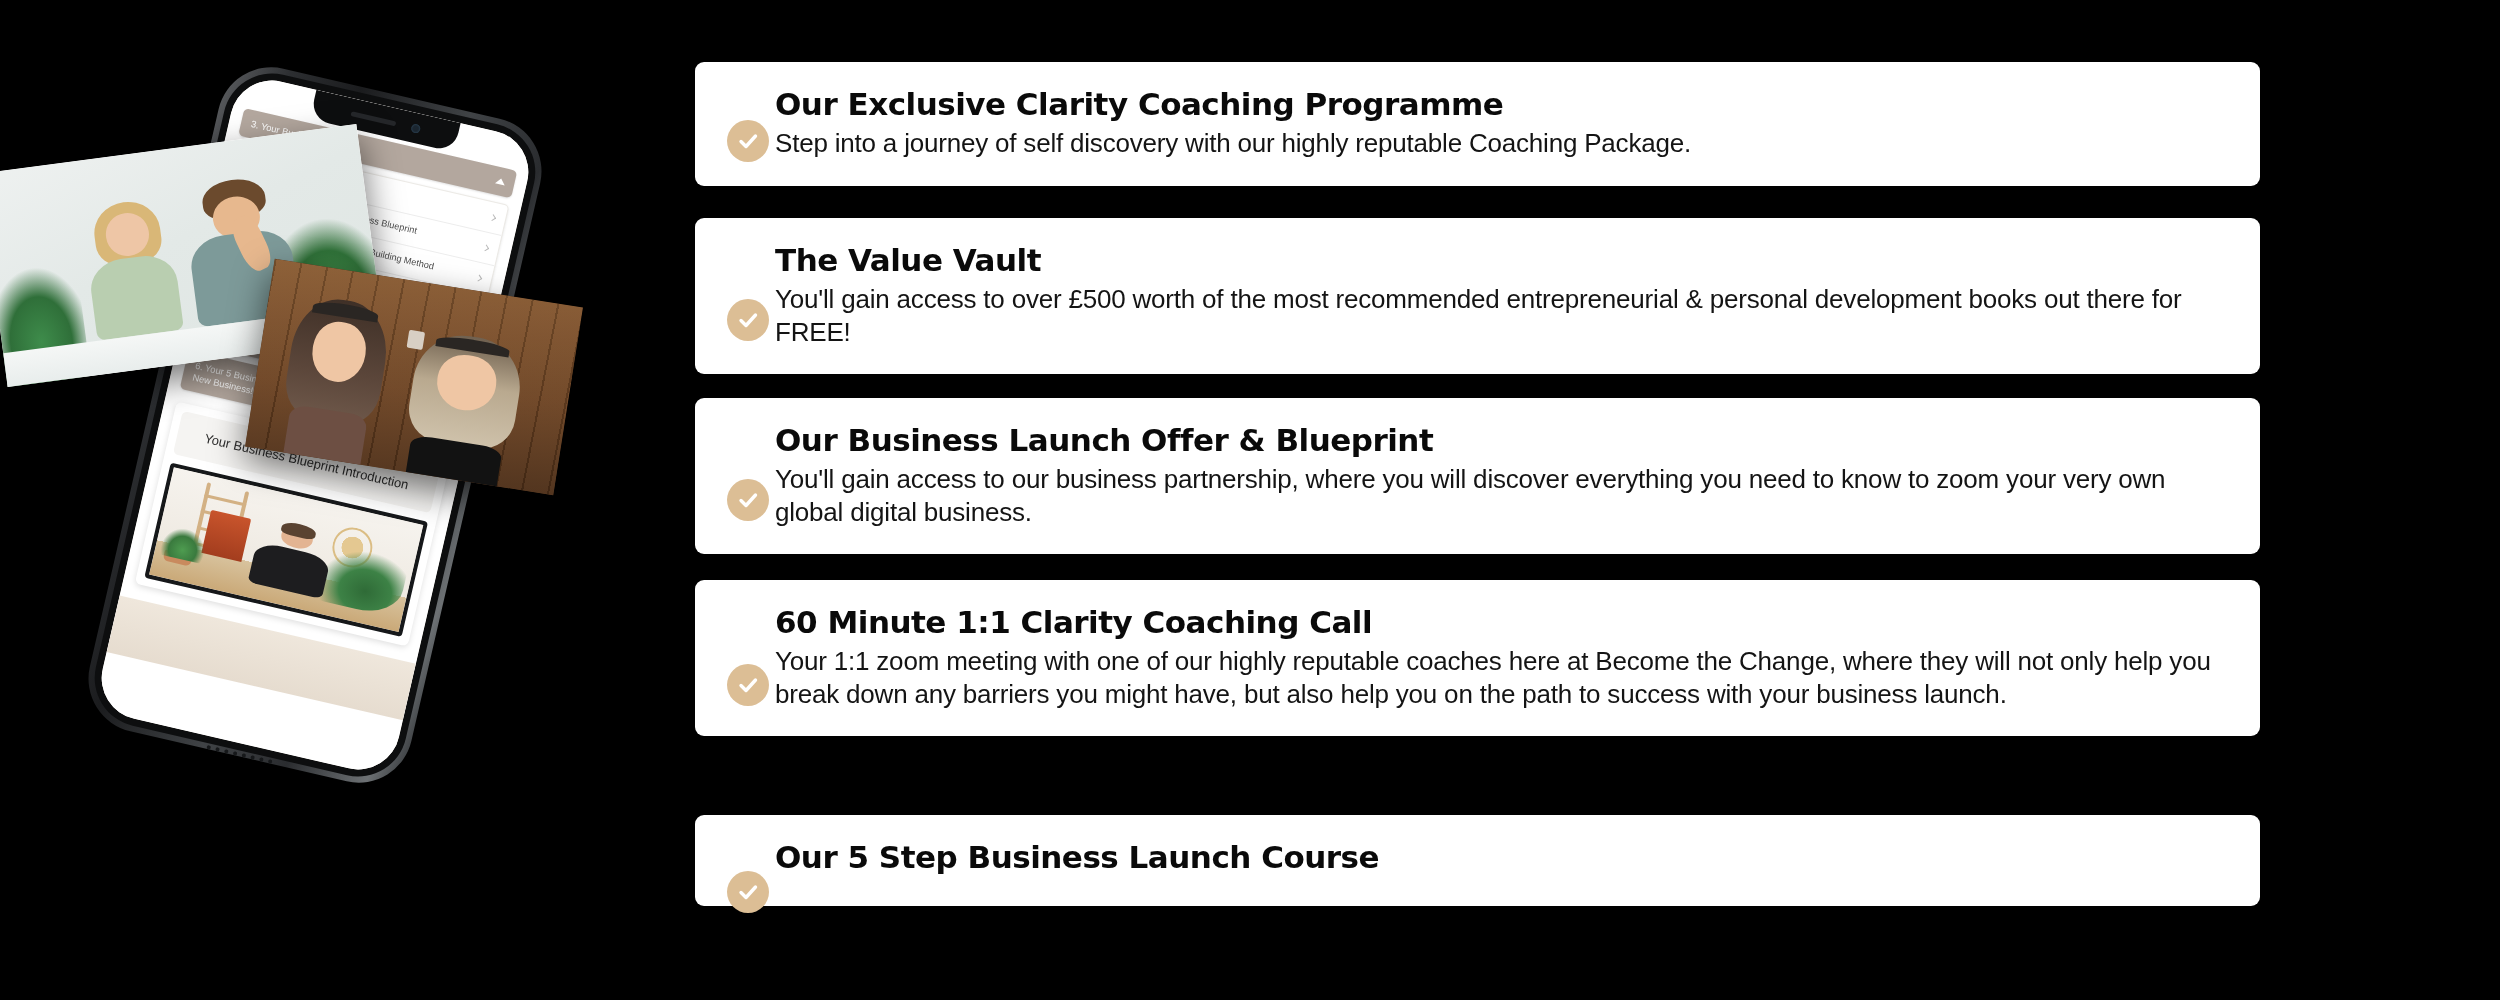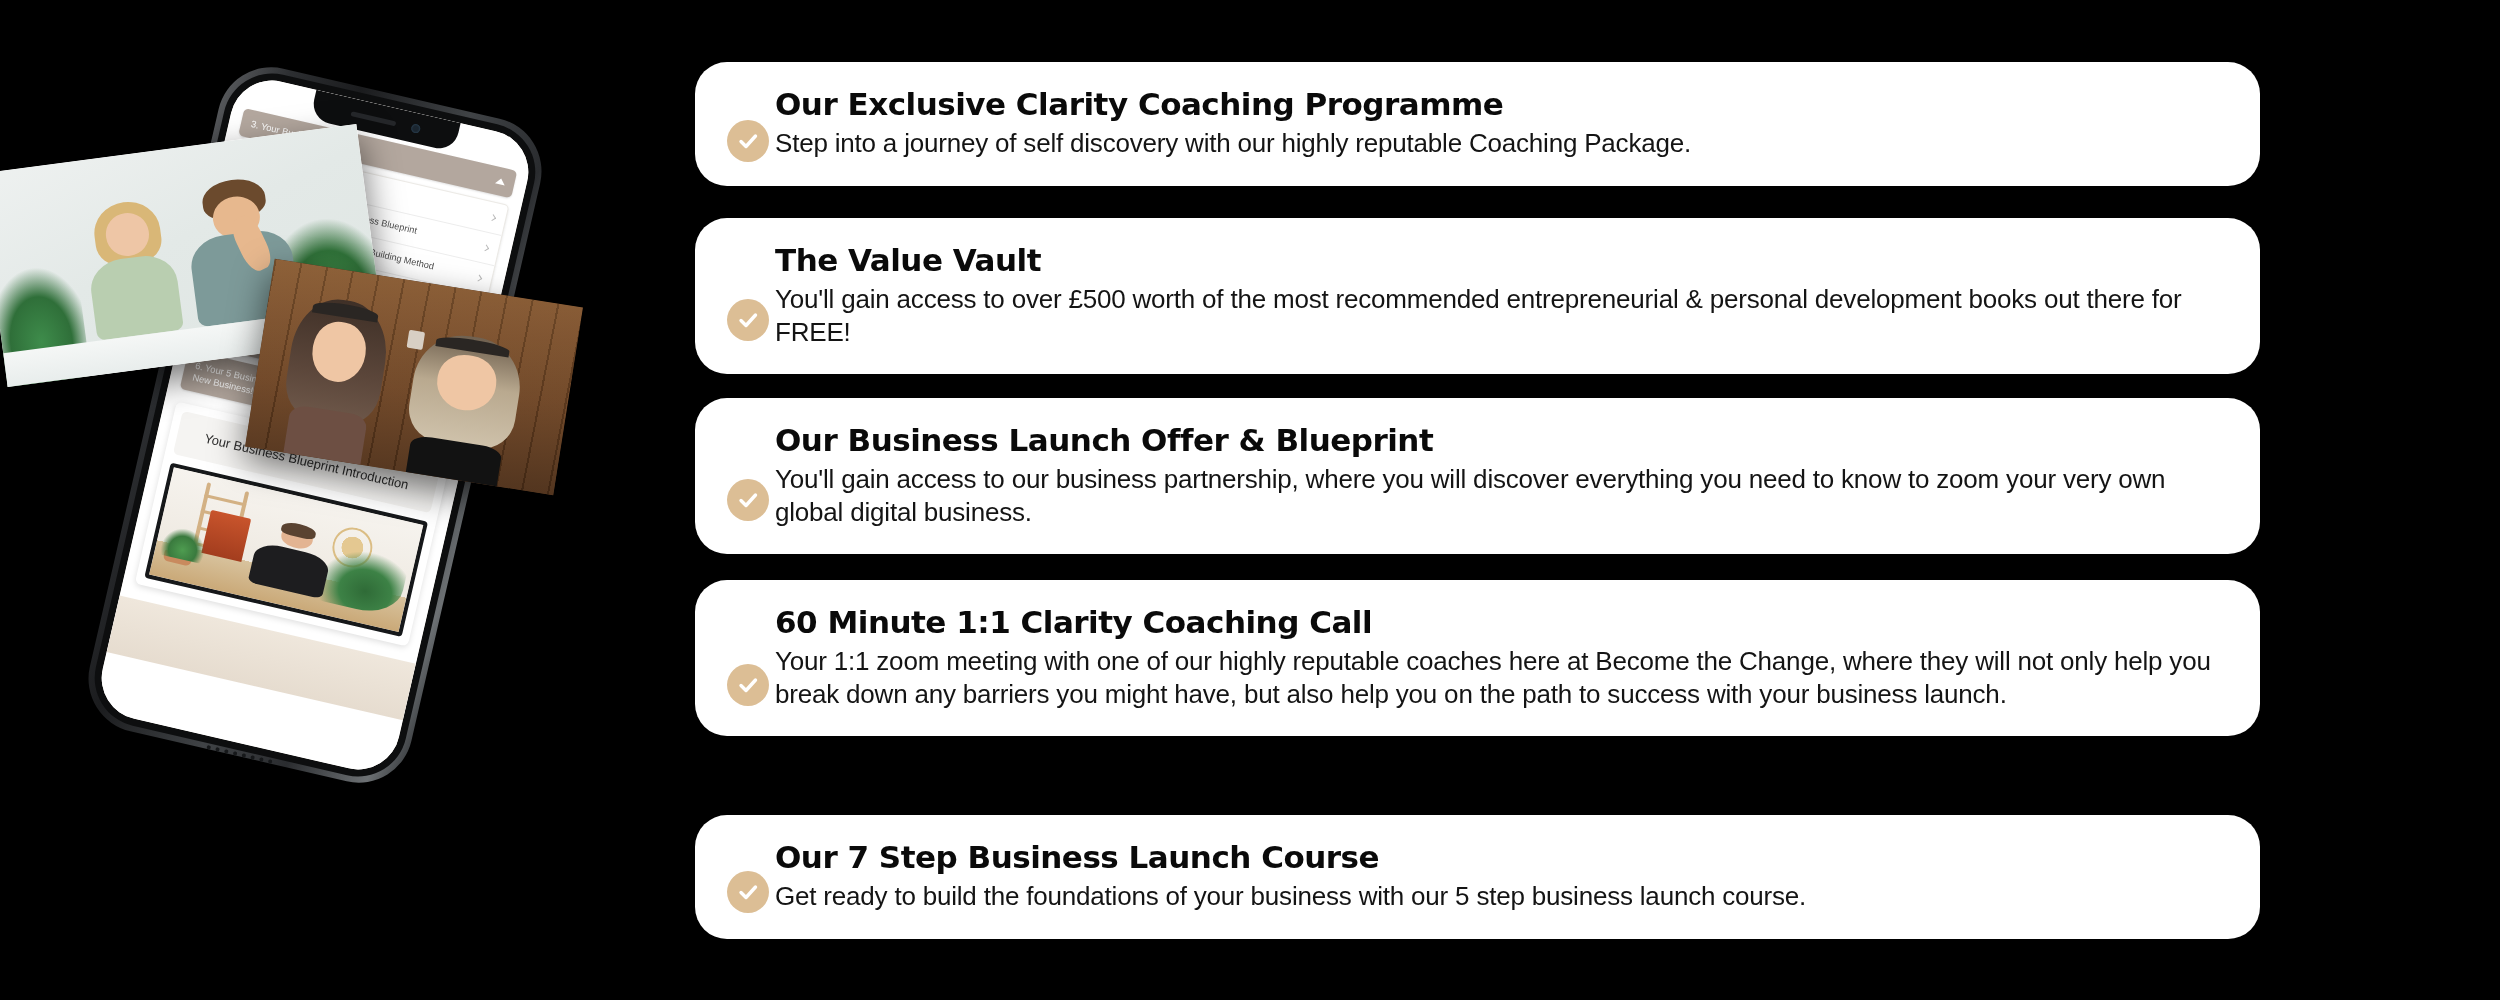--- a/index.html
+++ b/index.html
@@ -284,21 +284,21 @@
     left: 695px;
     top: 0;
     width: 1565px;
     height: 1000px;
   }
   .card {
     position: absolute;
     left: 0;
     width: 1565px;
     background: #ffffff;
-    border-radius: 32px;
+    border-radius: 9px;
     box-shadow: 0 10px 34px rgba(0,0,0,.34);
     display: flex;
     align-items: flex-start;
     padding: 0;
   }
   .card-inner {
     position: relative;
     width: 100%;
     padding: 25px 46px 26px 80px;
   }
@@ -539,19 +539,18 @@
       </div>
     </div>
 
     <div class="card" id="card-5">
       <div class="card-inner">
         <span class="check-icon">
           <svg width="24" height="24" viewBox="0 0 24 24" aria-hidden="true">
             <path d="M5 12.5 L10 17.5 L19.5 7" fill="none" stroke="#ffffff" stroke-width="3.4" stroke-linecap="round" stroke-linejoin="round"></path>
           </svg>
         </span>
-        <h2 class="card-title">Our 7 Step Business Launch Course</h2>
-        <p class="card-body">Get ready to build the foundations of your business with our 5 step business launch course.</p>
+        <h2 class="card-title">Our 5 Step Business Launch Course</h2>
       </div>
     </div>
 
   </div>
 </div>
 
 </body></html>

